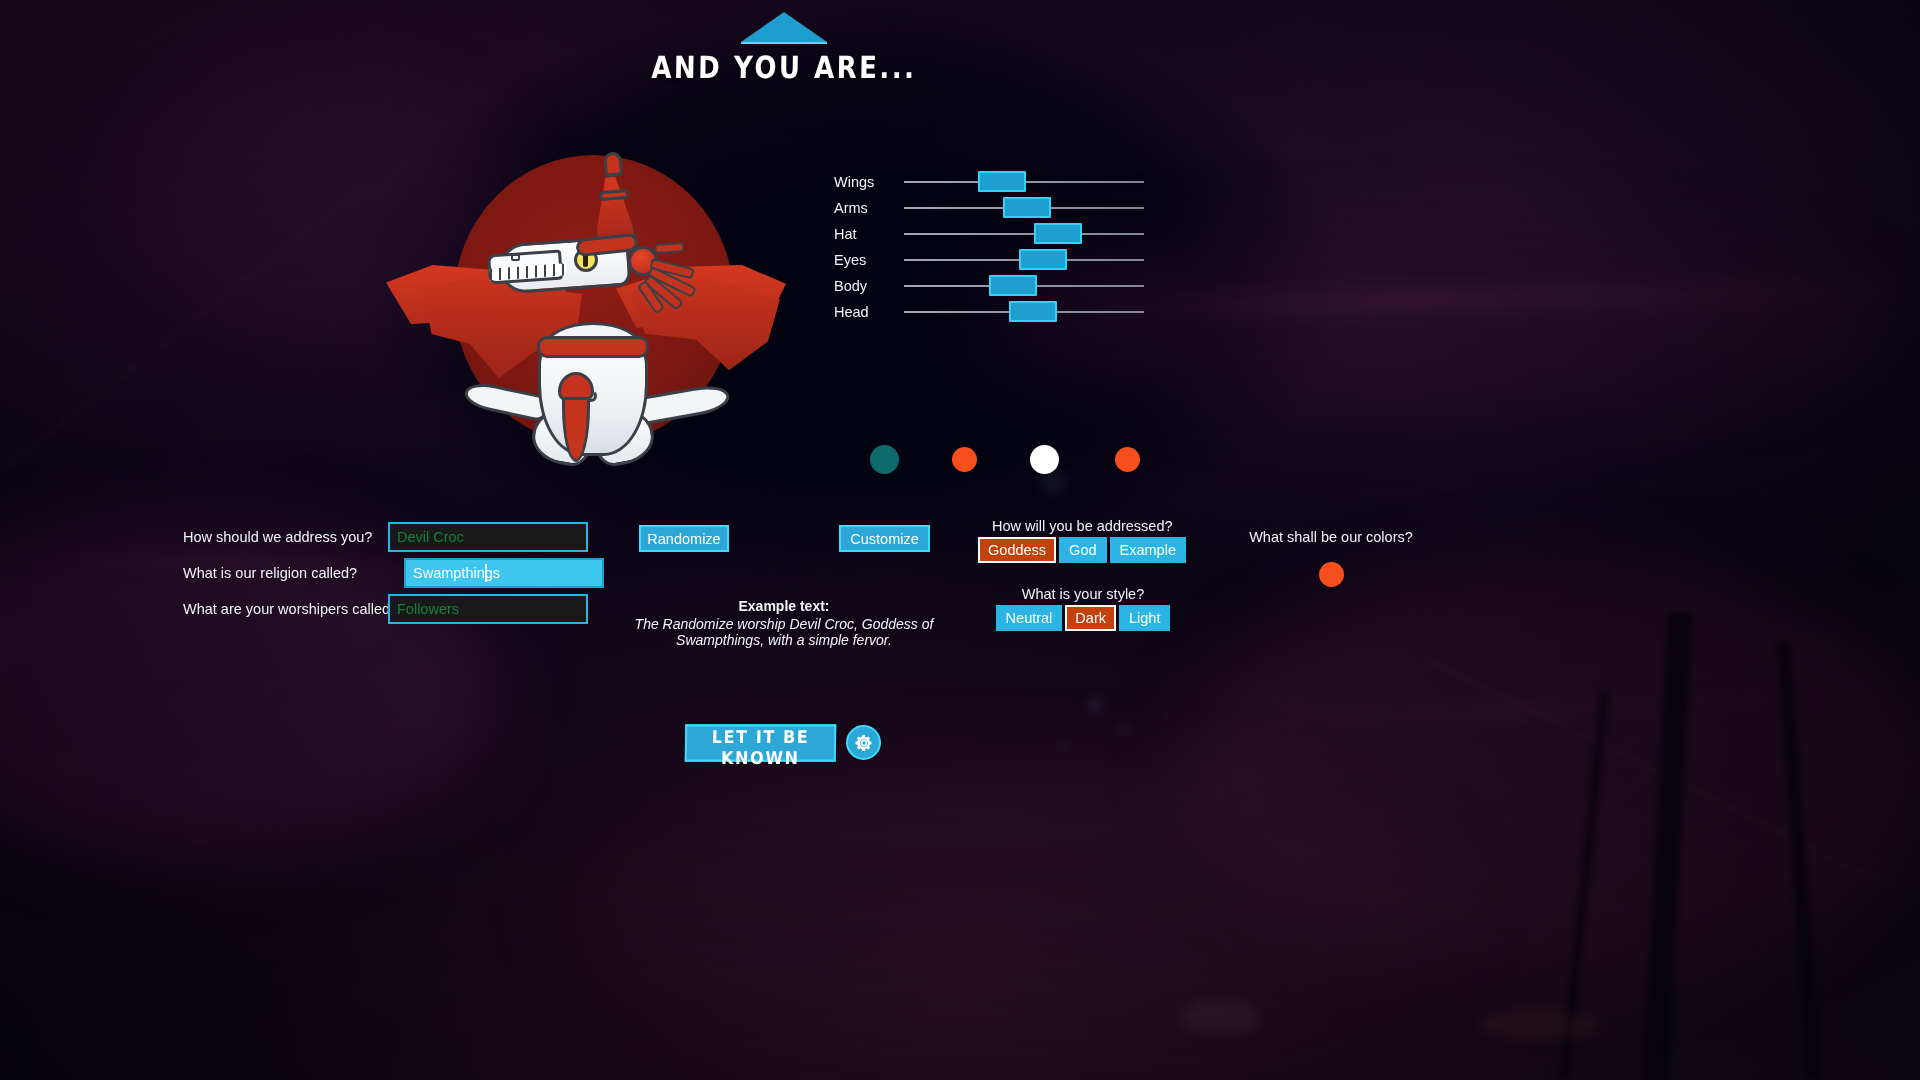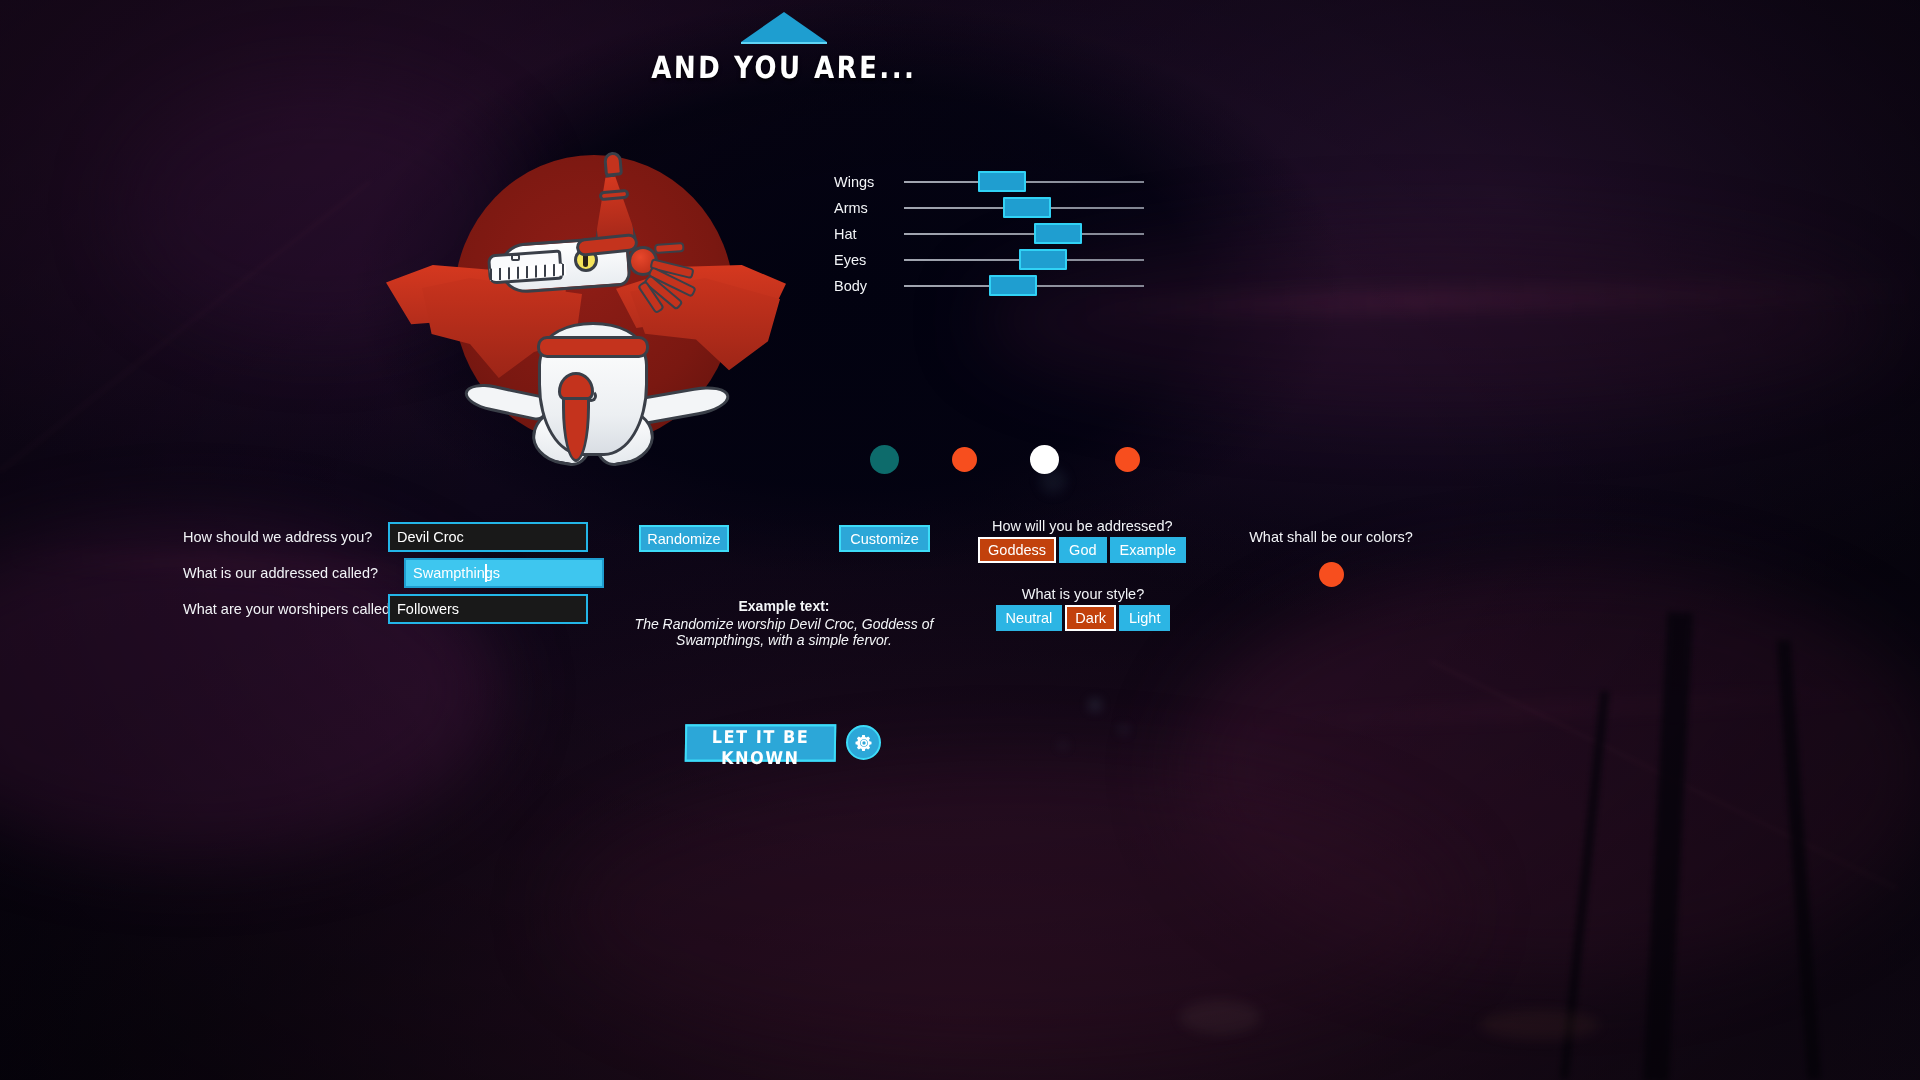--- a/index.html
+++ b/index.html
@@ -417,21 +417,21 @@
     color: #f2f4f7;
     font-size: 14.5px;
     white-space: nowrap;
   }
   .form-input {
     position: absolute;
     left: 205px; top: 0;
     width: 200px; height: 30px;
     background: #191919;
     border: 2px solid #23b6e8;
-    color: #ffffff;
+    color: #15803d;
     font-size: 14.5px;
     font-family: "Liberation Sans", sans-serif;
     padding: 0 7px;
     outline: none;
     border-radius: 0;
   }
   .form-input.focused {
     background: #3ec6ef;
     border-color: #1f9ed0;
     color: #ffffff;
@@ -661,36 +661,43 @@
         <div class="slider-handle" id="h3" style="left: 115px;"></div>
       </div>
     </div>
     <div class="slider-row">
       <div class="slider-label">Body</div>
       <div class="slider-track-wrap">
         <div class="slider-track"></div>
         <div class="slider-handle" id="h4" style="left: 85px;"></div>
       </div>
     </div>
+    <div class="slider-row">
+      <div class="slider-label">Head</div>
+      <div class="slider-track-wrap">
+        <div class="slider-track"></div>
+        <div class="slider-handle" id="h5" style="left: 105px;"></div>
+      </div>
+    </div>
   </div>
 
   <div class="palette-row">
     <div class="swatch" id="sw0" style="background: rgb(13, 107, 107); left: 0px; width: 29px; height: 29px; top: 0px;"></div>
     <div class="swatch" id="sw1" style="background: rgb(247, 78, 30); left: 82px; width: 25px; height: 25px; top: 2px;"></div>
     <div class="swatch" id="sw2" style="background: rgb(255, 255, 255); left: 160px; width: 29px; height: 29px; top: 0px;"></div>
     <div class="swatch" id="sw3" style="background: rgb(247, 78, 30); left: 245px; width: 25px; height: 25px; top: 2px;"></div>
   </div>
 
   <div class="form-block">
     <div class="form-row">
       <div class="form-label">How should we address you?</div>
       <input class="form-input" type="text" value="Devil Croc" style="">
     </div>
     <div class="form-row">
-      <div class="form-label">What is our addressed called?</div>
+      <div class="form-label">What is our religion called?</div>
       <input class="form-input focused" type="text" value="Swampthings" style="">
       <div class="caret" id="caret" style="left: 302px;"></div>
     </div>
     <div class="form-row">
       <div class="form-label">What are your worshipers called?</div>
       <input class="form-input" type="text" value="Followers" style="">
     </div>
   </div>
 
   <button class="btn-primary btn-randomize">Randomize</button>

